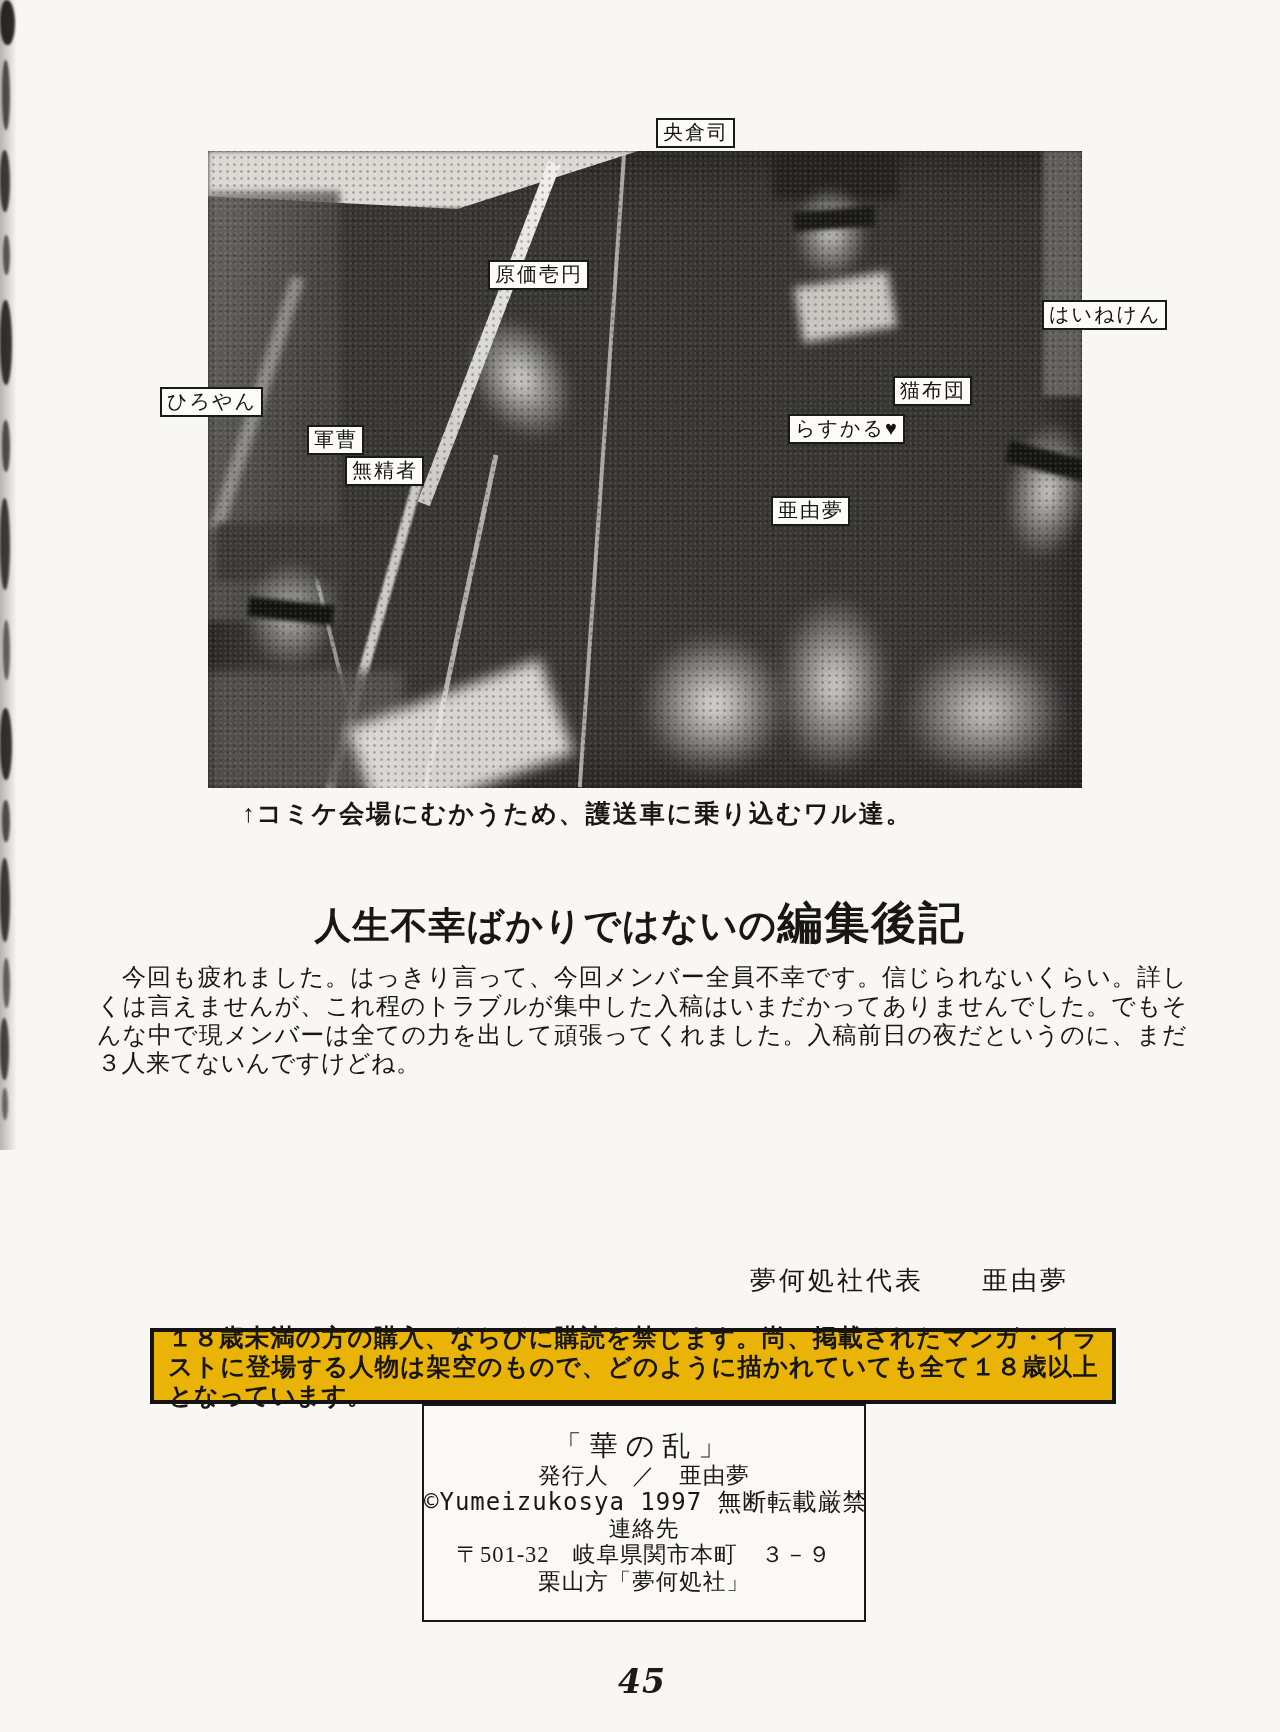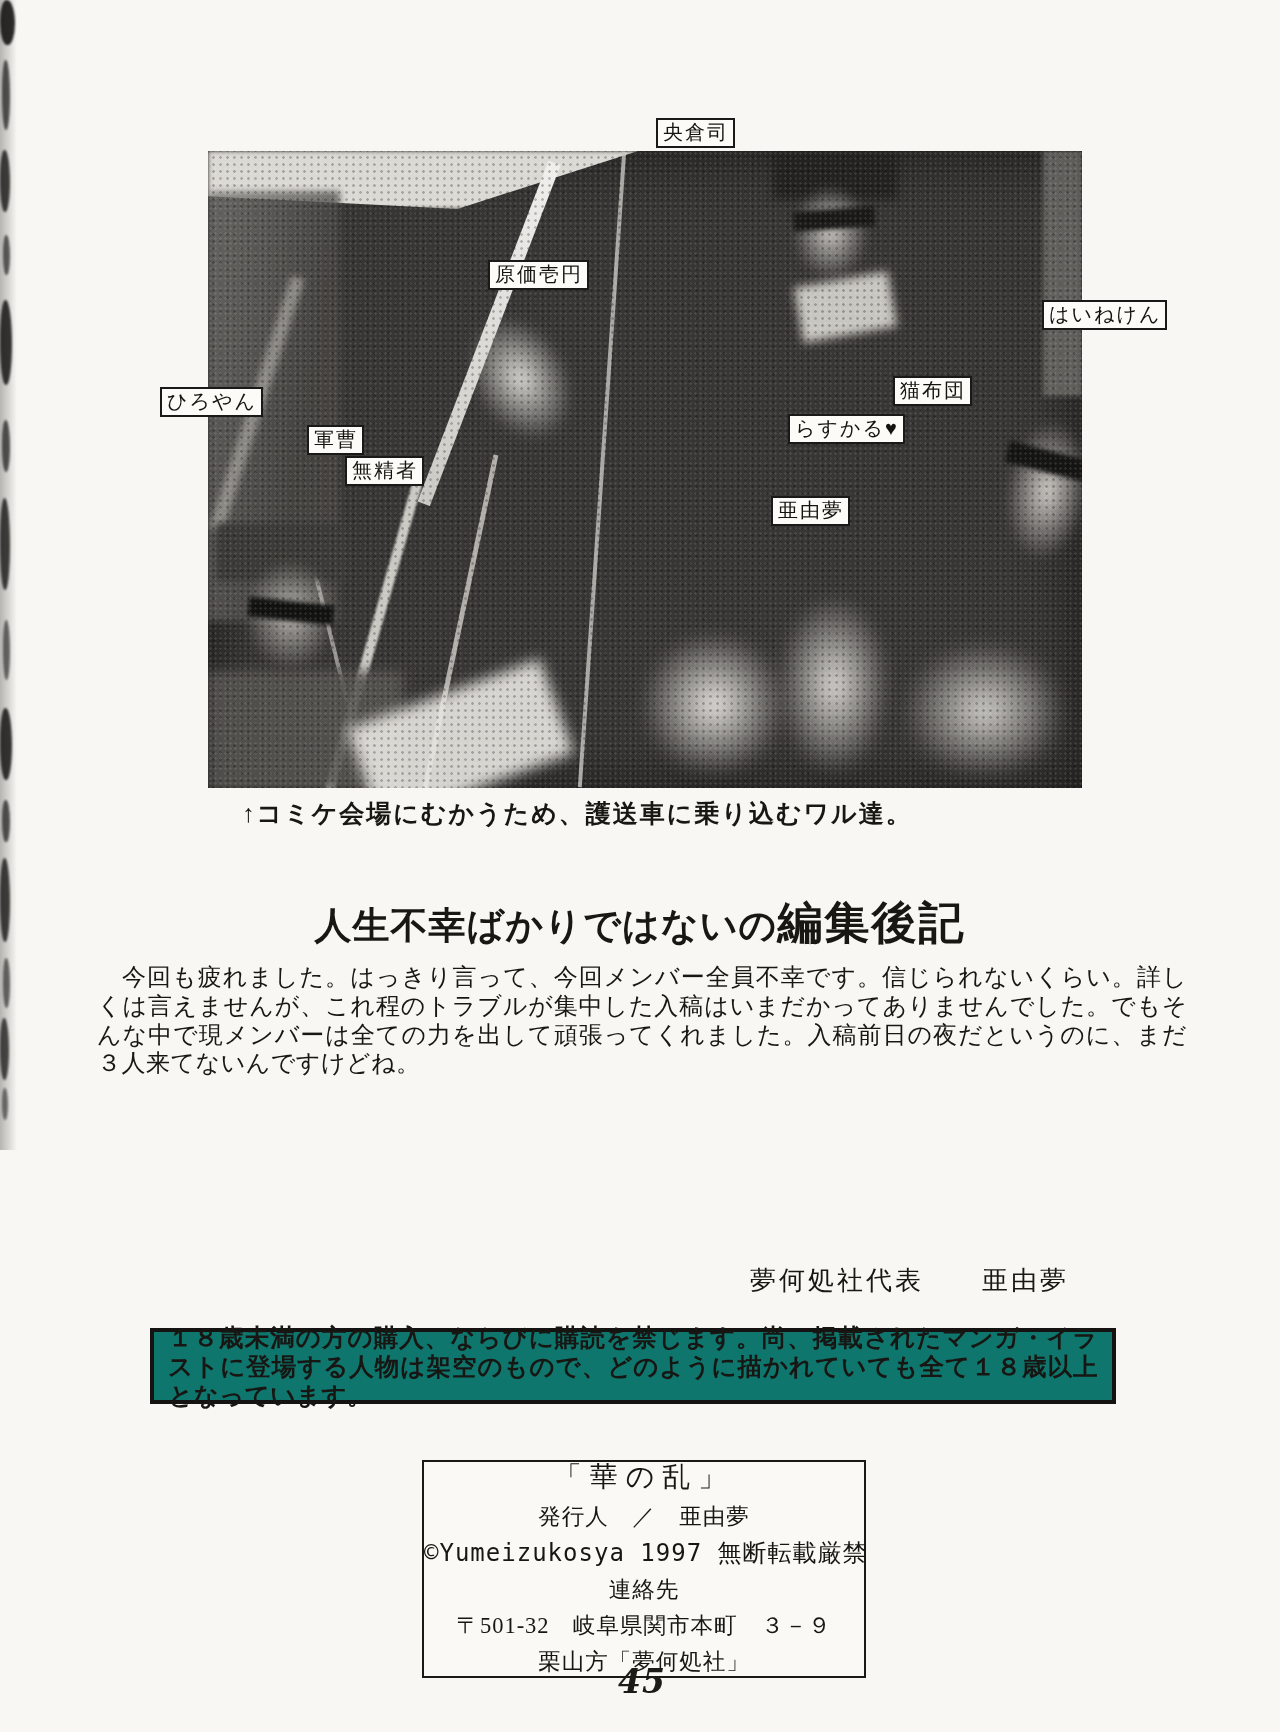--- a/index.html
+++ b/index.html
@@ -71,33 +71,33 @@
   .bodytext p{margin:0;}
   .signature{
     position:absolute;left:750px;top:1263px;
     font-size:26px;letter-spacing:3px;color:#181713;white-space:nowrap;
   }
   
   .notice{
     position:absolute;left:150px;top:1328px;width:966px;height:76px;
     border:4px solid #141311;
     box-sizing:border-box;
-    background:#0f766e;
+    background:#eab308;
     display:flex;align-items:center;
   }
   .notice .txt{
     padding:2px 14px;font-size:24.5px;line-height:29px;
     font-weight:700;text-align:justify;color:#171612;letter-spacing:.5px;
   }
   
   .colophon{
-    position:absolute;left:422px;top:1460px;width:444px;height:218px;
+    position:absolute;left:422px;top:1404px;width:444px;height:218px;
     border:2px solid #1a1915;box-sizing:border-box;
     background:#faf9f5;
-    display:flex;flex-direction:column;justify-content:space-between;
+    display:flex;flex-direction:column;justify-content:center;
     text-align:center;color:#171612;
   }
   .colophon .title{font-size:28px;letter-spacing:8px;line-height:30px;margin-bottom:2px;}
   .colophon .line{font-size:22.5px;line-height:26.5px;letter-spacing:1px;white-space:nowrap;}
   .colophon .line.latin{font-family:"DejaVu Sans Mono",monospace;font-size:24px;}
   
   .pageno{
     position:absolute;left:618px;top:1662px;
     font-family:"DejaVu Serif","Liberation Serif",serif;
     font-style:italic;font-weight:700;font-size:33px;color:#1c1b17;

